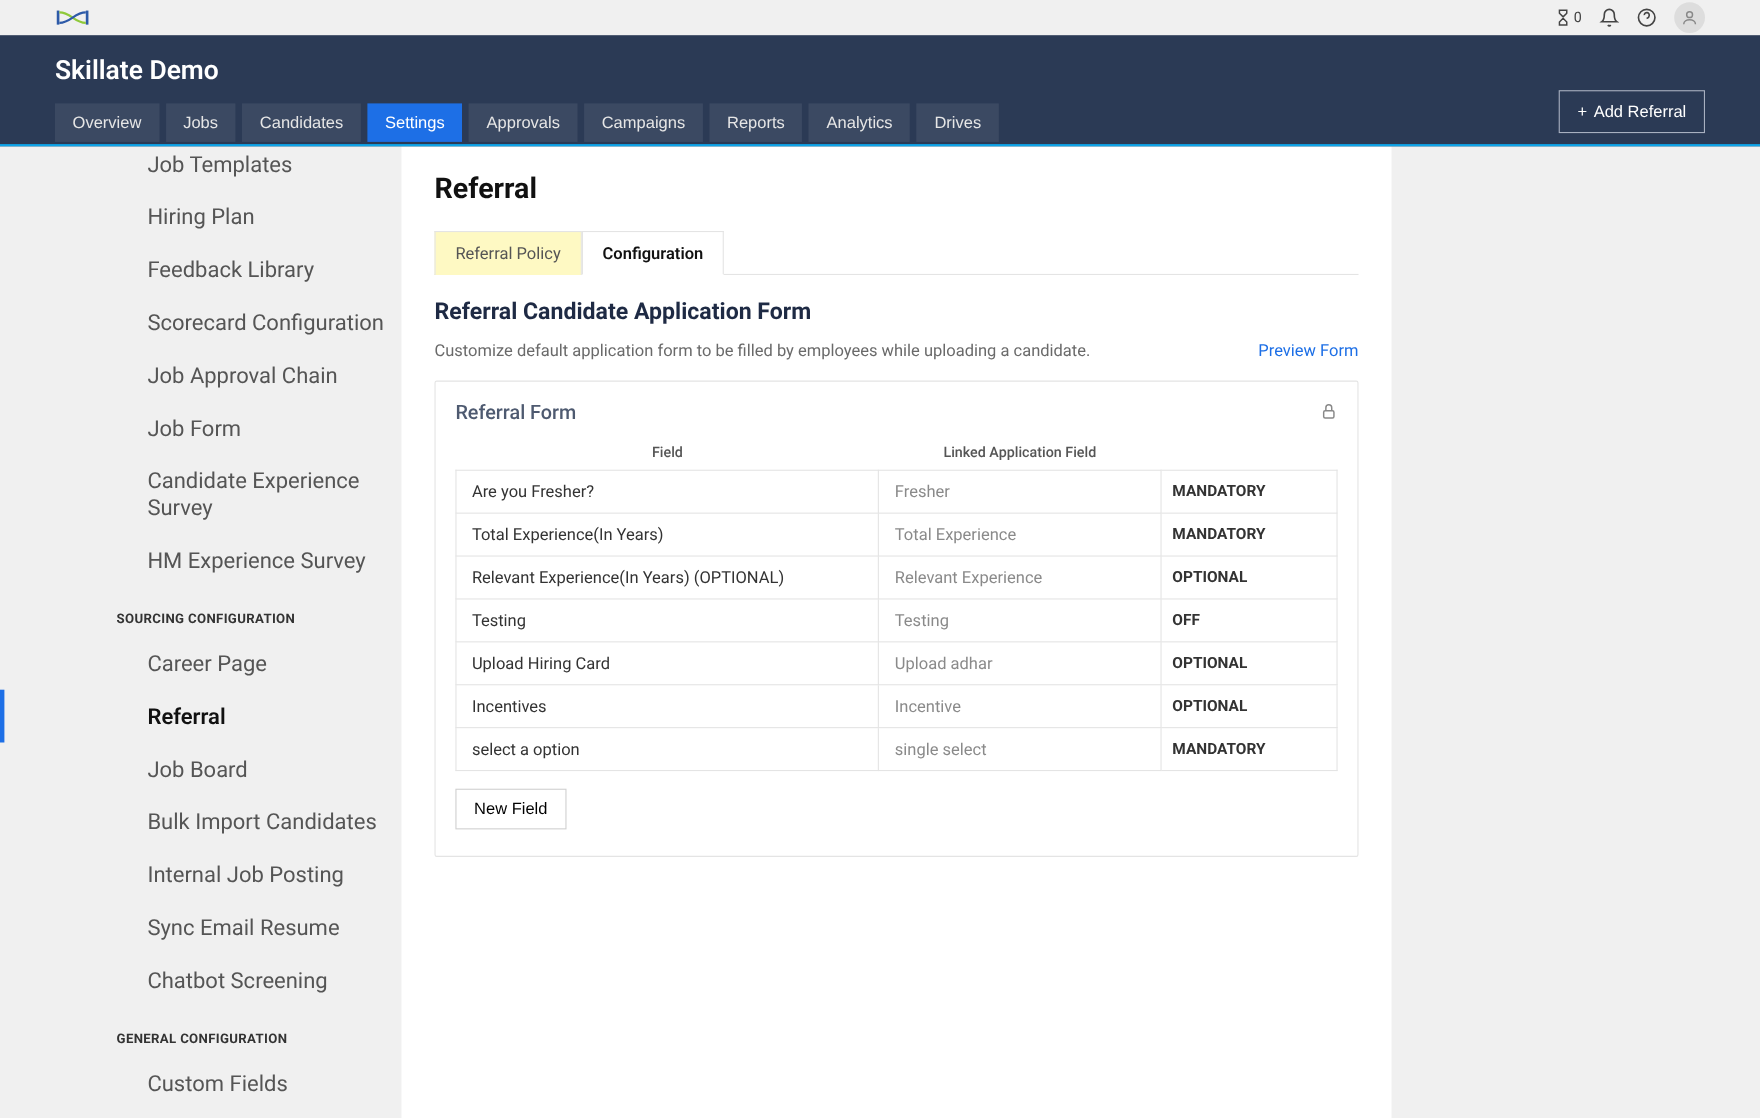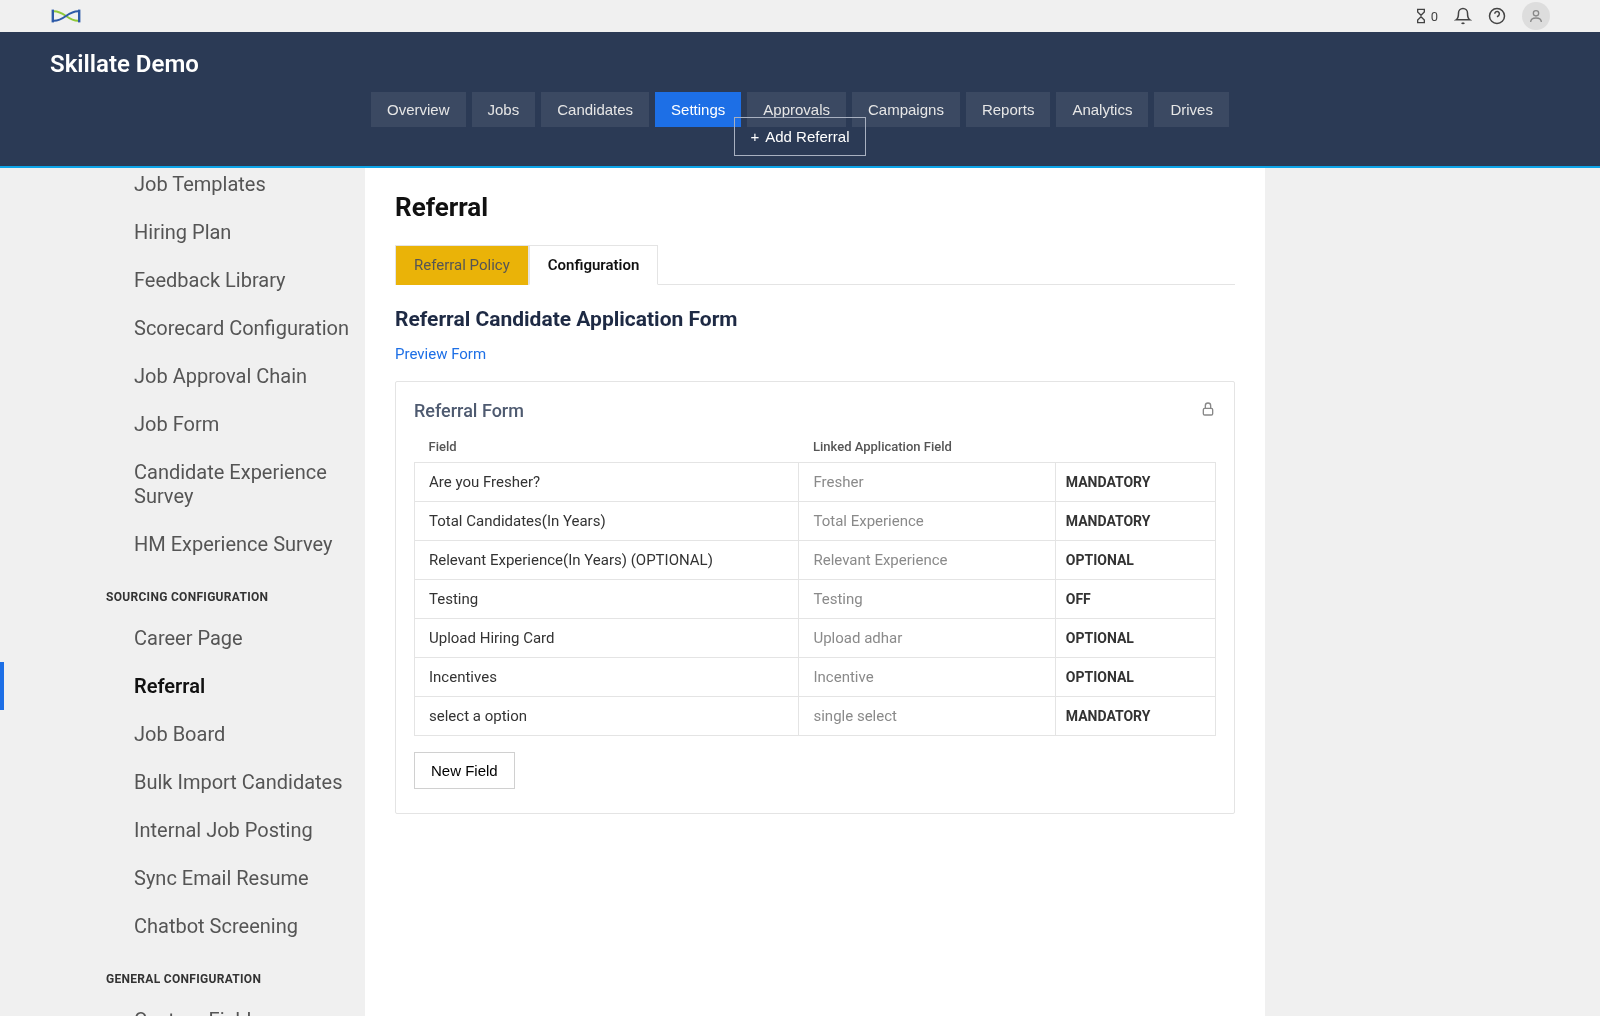--- a/index.html
+++ b/index.html
@@ -49,21 +49,21 @@
     border-bottom: 2px solid #0ea5e9;
     position:relative;
   }
   .brand {
     font-size: 24px;
     font-weight: 600;
     margin-bottom: 14px;
     color:#fff;
   }
   .nav-row {
-    display:flex; align-items:center; justify-content:space-between;flex-direction:column;
+    display:flex; align-items:center; justify-content:space-between;
   }
   .nav-tabs {
     display:flex; gap:6px;
   }
   .nav-tab {
     background: rgba(255,255,255,0.08);
     color: #e6e6e6;
     padding: 9px 16px;
     font-size: 15px;
     cursor:pointer;
@@ -138,21 +138,21 @@
     padding:10px 18px;
     font-size:15px;
     cursor:pointer;
     border:1px solid transparent;
     border-bottom:none;
     color:#555;
     position:relative;
     top:1px;
   }
   .sub-tab.inactive {
-    background:#eab308;
+    background:#fef9c3;
     border:1px solid #e4e4e4;
     border-bottom:none;
   }
   .sub-tab.active {
     background:#fff;
     border:1px solid #e4e4e4;
     border-bottom:1px solid #fff;
     font-weight:600;
     color:#111;
   }
@@ -189,21 +189,21 @@
     color:#4e5a70;
     font-weight:500;
   }
   .lock-icon { color:#888; }
   .table {
     width:100%;
     border-collapse:collapse;
     margin-top:6px;
   }
   .thead-row th {
-    text-align:left;
+    text-align:center;
     font-weight:500;
     color:#555;
     font-size:13px;
     padding:8px 14px;
   }
   .trow td {
     border:1px solid #e4e4e4;
     padding:10px 14px;
     font-size:15px;
   }
@@ -307,20 +307,21 @@
   <div class="content">
     <div class="page-title">Referral</div>
 
     <div class="sub-tabs">
       <div class="sub-tab inactive">Referral Policy</div>
       <div class="sub-tab active">Configuration</div>
     </div>
 
     <div class="section-heading">Referral Candidate Application Form</div>
     <div class="section-row">
+      <div class="section-desc">Customize default application form to be filled by employees while uploading a candidate.</div>
       <div class="preview-link">Preview Form</div>
     </div>
 
     <div class="form-card">
       <div class="form-card-header">
         <div class="form-card-title">Referral Form</div>
         <div class="lock-icon">
           <svg width="16" height="16" viewBox="0 0 24 24" fill="none" stroke="#888" stroke-width="2">
             <rect x="5" y="11" width="14" height="10" rx="2"></rect>
               <path d="M8 11V7a4 4 0 118 0v4"></path>
@@ -335,21 +336,21 @@
             <th></th>
           </tr>
         </thead>
         <tbody>
           <tr class="trow">
             <td>Are you Fresher?</td>
             <td>Fresher</td>
             <td>MANDATORY</td>
           </tr>
           <tr class="trow">
-            <td>Total Candidates(In Years)</td>
+            <td>Total Experience(In Years)</td>
             <td>Total Experience</td>
             <td>MANDATORY</td>
           </tr>
           <tr class="trow">
             <td>Relevant Experience(In Years) (OPTIONAL)</td>
             <td>Relevant Experience</td>
             <td>OPTIONAL</td>
           </tr>
           <tr class="trow">
             <td>Testing</td>

